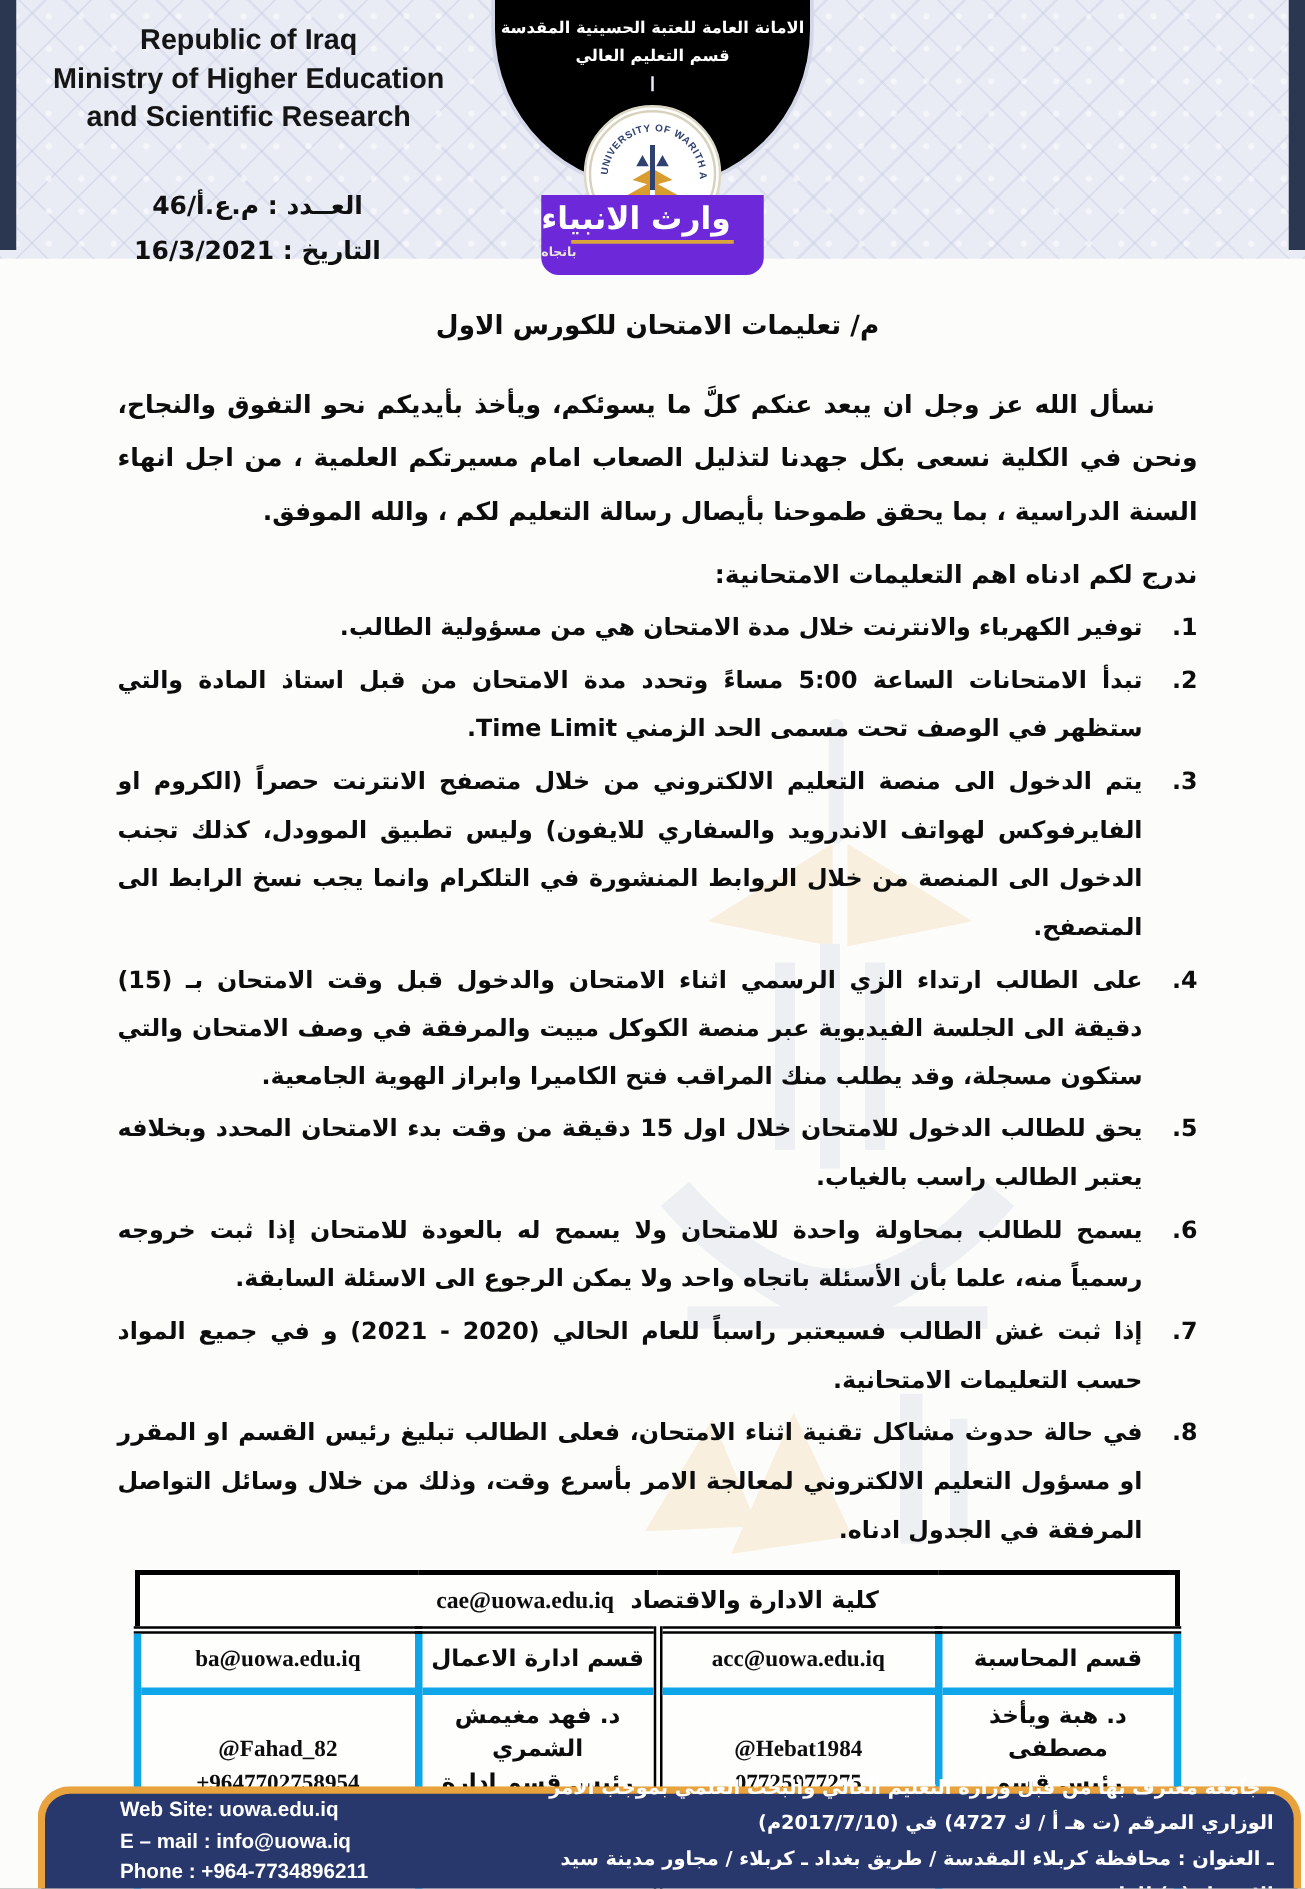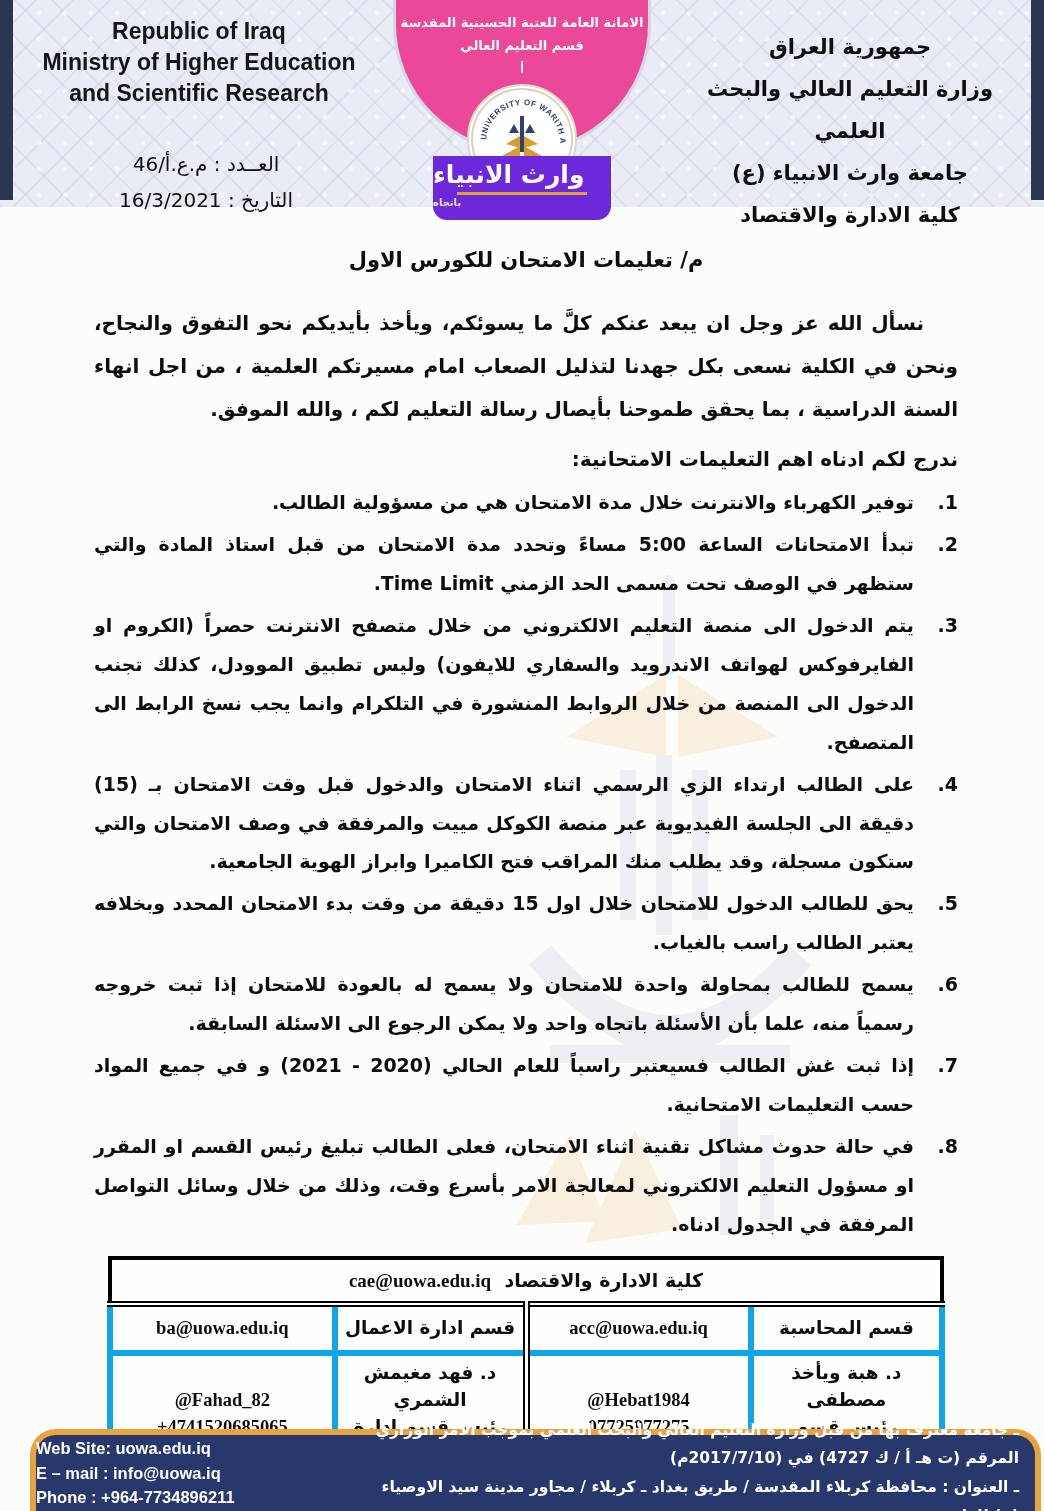--- a/index.html
+++ b/index.html
@@ -23,31 +23,31 @@
   }
   .hdr::before{left:0}
   .hdr::after{right:0}
   .hdr-en{
     position:absolute;left:26px;top:16px;width:346px;text-align:center;
     font-family:"Liberation Sans",sans-serif;font-size:23px;font-weight:700;
     line-height:31px;color:#151515;
   }
   .hdr-num{
     position:absolute;left:78px;top:146px;width:256px;direction:rtl;text-align:center;
-    font-weight:400;font-size:20px;line-height:36px;color:#101010;
+    font-weight:700;font-size:20px;line-height:36px;color:#101010;
   }
   .hdr-ar{
     position:absolute;right:26px;top:26px;width:336px;direction:rtl;text-align:center;
     font-weight:700;font-size:21px;line-height:42px;color:#0e0e0e;
   }
   
   .logo{position:absolute;left:50%;top:0;transform:translateX(-50%);width:280px;height:230px;z-index:6;}
   .arch{
     position:absolute;top:0;left:50%;transform:translateX(-50%);
-    width:252px;height:150px;background:#ec4899;
+    width:252px;height:150px;background:#000000;
     border-radius:0 0 126px 126px;box-shadow:0 0 0 3px #d3d7e7;
     text-align:center;color:#fff;direction:rtl;
   }
   .arch .l1{font-size:13px;font-weight:700;margin-top:15px;}
   .arch .l2{font-size:13px;font-weight:700;margin-top:8px;}
   .arch .spike{width:2px;height:12px;background:#e9ebf5;margin:8px auto 0;}
   .emblem{
     position:absolute;top:84px;left:50%;transform:translateX(-50%);
     width:106px;height:106px;border-radius:50%;background:#fff;
     border:2px solid #ddd8c6;z-index:2;
@@ -87,21 +87,21 @@
   .grp-div{border-left:7px double #000 !important;}
   .c-dept{width:23%;}
   .c-mail{width:27%;}
   
   .footer{
     position:absolute;left:30px;right:3px;bottom:0;height:76px;z-index:2;
     background:#28386c;border:6px solid #e8a33e;border-bottom:none;
     border-radius:26px 26px 0 0;display:flex;align-items:center;color:#fff;
   }
   .f-left{
-    width:305px;flex:none;direction:ltr;
+    width:305px;flex:none;padding-left:60px;direction:ltr;
     font-family:"Liberation Sans",sans-serif;font-weight:700;font-size:16.5px;line-height:1.5;
   }
   .f-right{
     flex:1;direction:rtl;text-align:right;font-weight:700;font-size:15.5px;
     line-height:1.85;padding:0 16px 0 30px;
   }
 </style>
 </head>
 <body>
 
@@ -109,26 +109,20 @@
 
   <div class="hdr">
     <div class="hdr-en">
       <div>Republic of Iraq</div>
       <div>Ministry of Higher Education</div>
       <div>and Scientific Research</div>
     </div>
     <div class="hdr-num">
       <div>العــدد : م.ع.أ/46</div>
       <div>التاريخ : 16/3/2021</div>
-    </div>
-    <div class="hdr-ar">
-      <div>جمهورية العراق</div>
-      <div>وزارة التعليم العالي والبحث العلمي</div>
-      <div>جامعة وارث الانبياء (ع)</div>
-      <div>كلية  الادارة والاقتصاد</div>
     </div>
   </div>
 
   <div class="logo">
     <div class="arch">
       <div class="l1">الامانة العامة للعتبة الحسينية المقدسة</div>
       <div class="l2">قسم التعليم العالي</div>
       <div class="spike"></div>
     </div>
     <div class="emblem">
@@ -230,21 +224,21 @@
           <td class="latin grp-div">
             <div>@Hebat1984</div>
             <div>07725977275</div>
           </td>
           <td>
             <div>د. فهد مغيمش الشمري</div>
             <div>رئيس قسم ادارة الاعمال</div>
           </td>
           <td class="latin">
             <div>@Fahad_82</div>
-            <div>+4741520685065</div>
+            <div>+9647702758954</div>
           </td>
         </tr>
         <tr>
           <td>
             <div>د. محمد مجيد</div>
             <div>مقرر قسم المحاسبة</div>
           </td>
           <td class="latin grp-div">
             <div>@Dr_Moh85</div>
 

